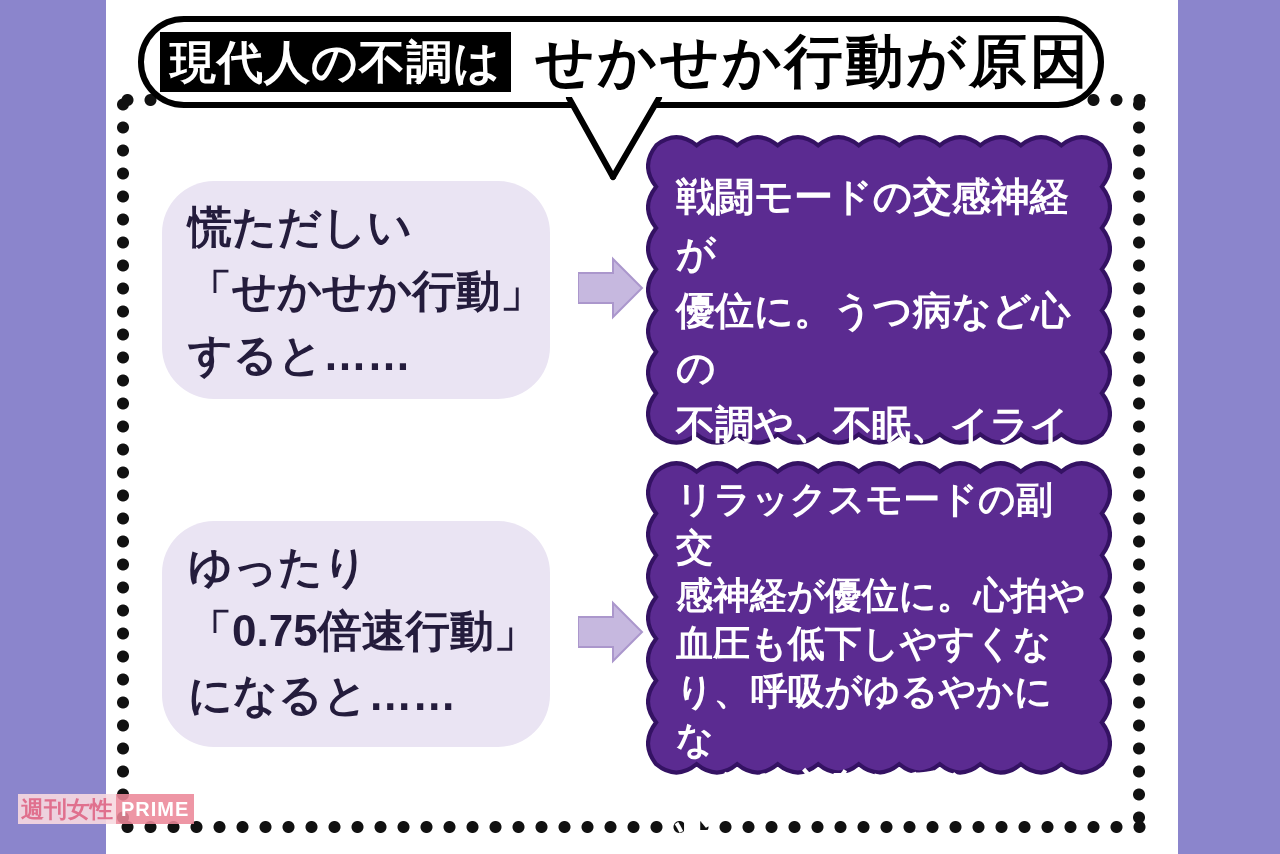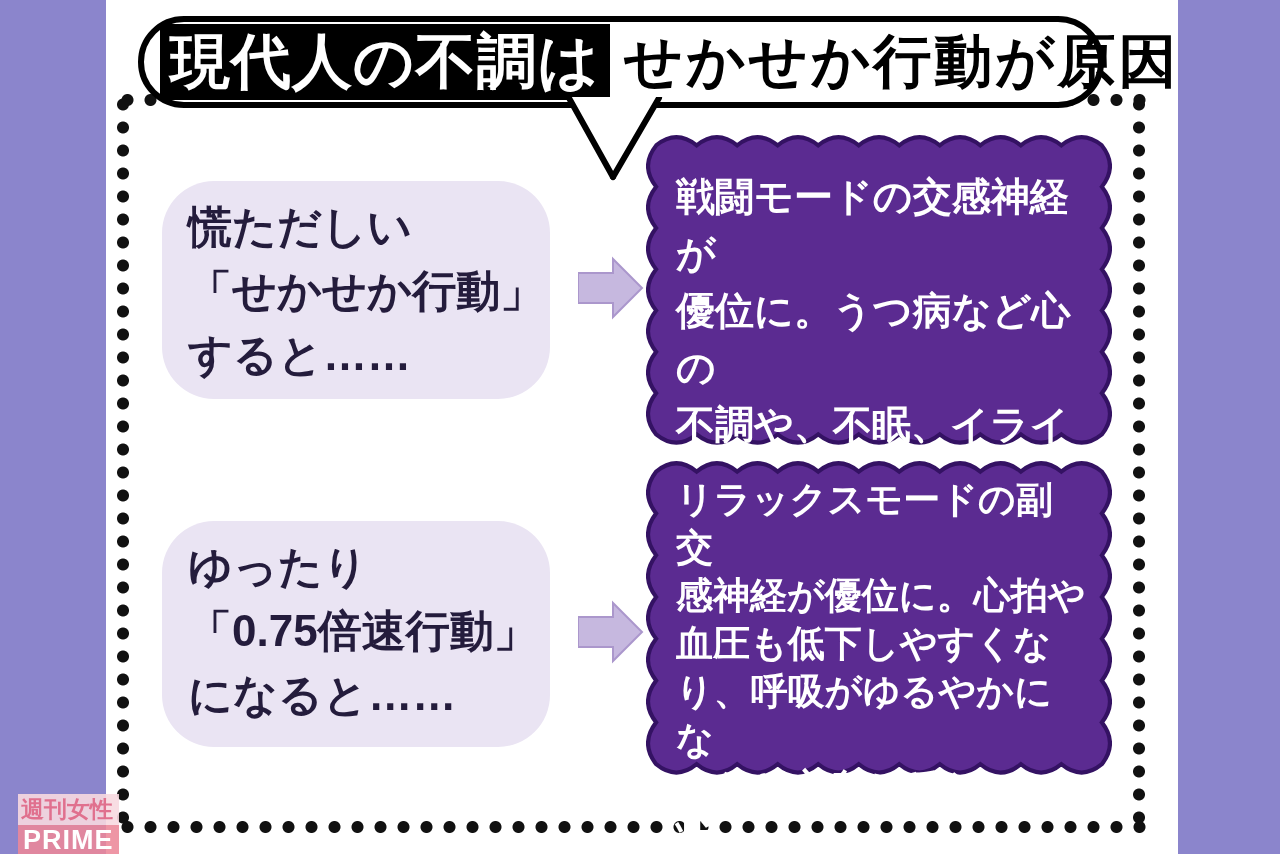--- a/index.html
+++ b/index.html
@@ -35,26 +35,26 @@
   .title-box{
     position:absolute;left:138px;top:16px;width:966px;height:92px;
     background:var(--panel,#fff);
     border:6px solid var(--title_border,#000);
     border-radius:46px;
     display:flex;align-items:center;
     z-index:5;box-sizing:border-box;padding-left:16px;
   }
   .title-hl{
     background:var(--highlight_bg,#000);color:var(--highlight_text,#fff);
-    font-size:60px;font-weight:800;line-height:1.1;
+    font-size:46px;font-weight:800;line-height:1.1;
     padding:5px 10px;letter-spacing:1px;white-space:nowrap;
   }
   .title-rest{
     color:var(--title_text,#000);font-size:58px;font-weight:900;
-    letter-spacing:3px;margin-left:14px;white-space:nowrap;
+    letter-spacing:3px;margin-left:24px;white-space:nowrap;
   }
   .title-tail{position:absolute;left:563px;top:97px;z-index:6;}
 
   
   .bubble{
     position:absolute;left:162px;width:388px;
     background:var(--bubble_bg,#eae4f3);
     border-radius:52px;z-index:2;box-sizing:border-box;
     padding:14px 0 0 26px;
   }
@@ -78,32 +78,32 @@
   .wavy-text{
     position:absolute;left:30px;width:410px;
     color:var(--box_text,#fff);font-weight:700;white-space:pre-line;
   }
   .wavybox.r1 .wavy-text{top:36px;font-size:39px;line-height:57px;}
   .wavybox.r2 .wavy-text{top:18px;font-size:37px;line-height:48px;}
 
   
   .watermark{
     position:absolute;left:18px;top:794px;height:30px;display:flex;z-index:10;
-    font-weight:700;align-items:stretch;flex-direction:column;
+    font-weight:700;align-items:stretch;
   }
   .wm-left{
     background:var(--wm_left_bg,rgba(247,217,224,0.9));
     color:var(--wm_left_text,#e0708e);
     font-size:23px;display:flex;align-items:center;padding:0 3px;
     white-space:nowrap;
   }
   .wm-right{
     background:var(--wm_right_bg,rgba(236,135,152,0.88));
     color:var(--wm_right_text,#fff);
-    font-size:27px;display:flex;align-items:center;padding:0 5px;
+    font-size:20px;display:flex;align-items:center;padding:0 5px;
     letter-spacing:1px;white-space:nowrap;
   }
 </style>
 </head>
 <body>
 
 <div class="stage">
 
   <div class="panel"></div>
 

